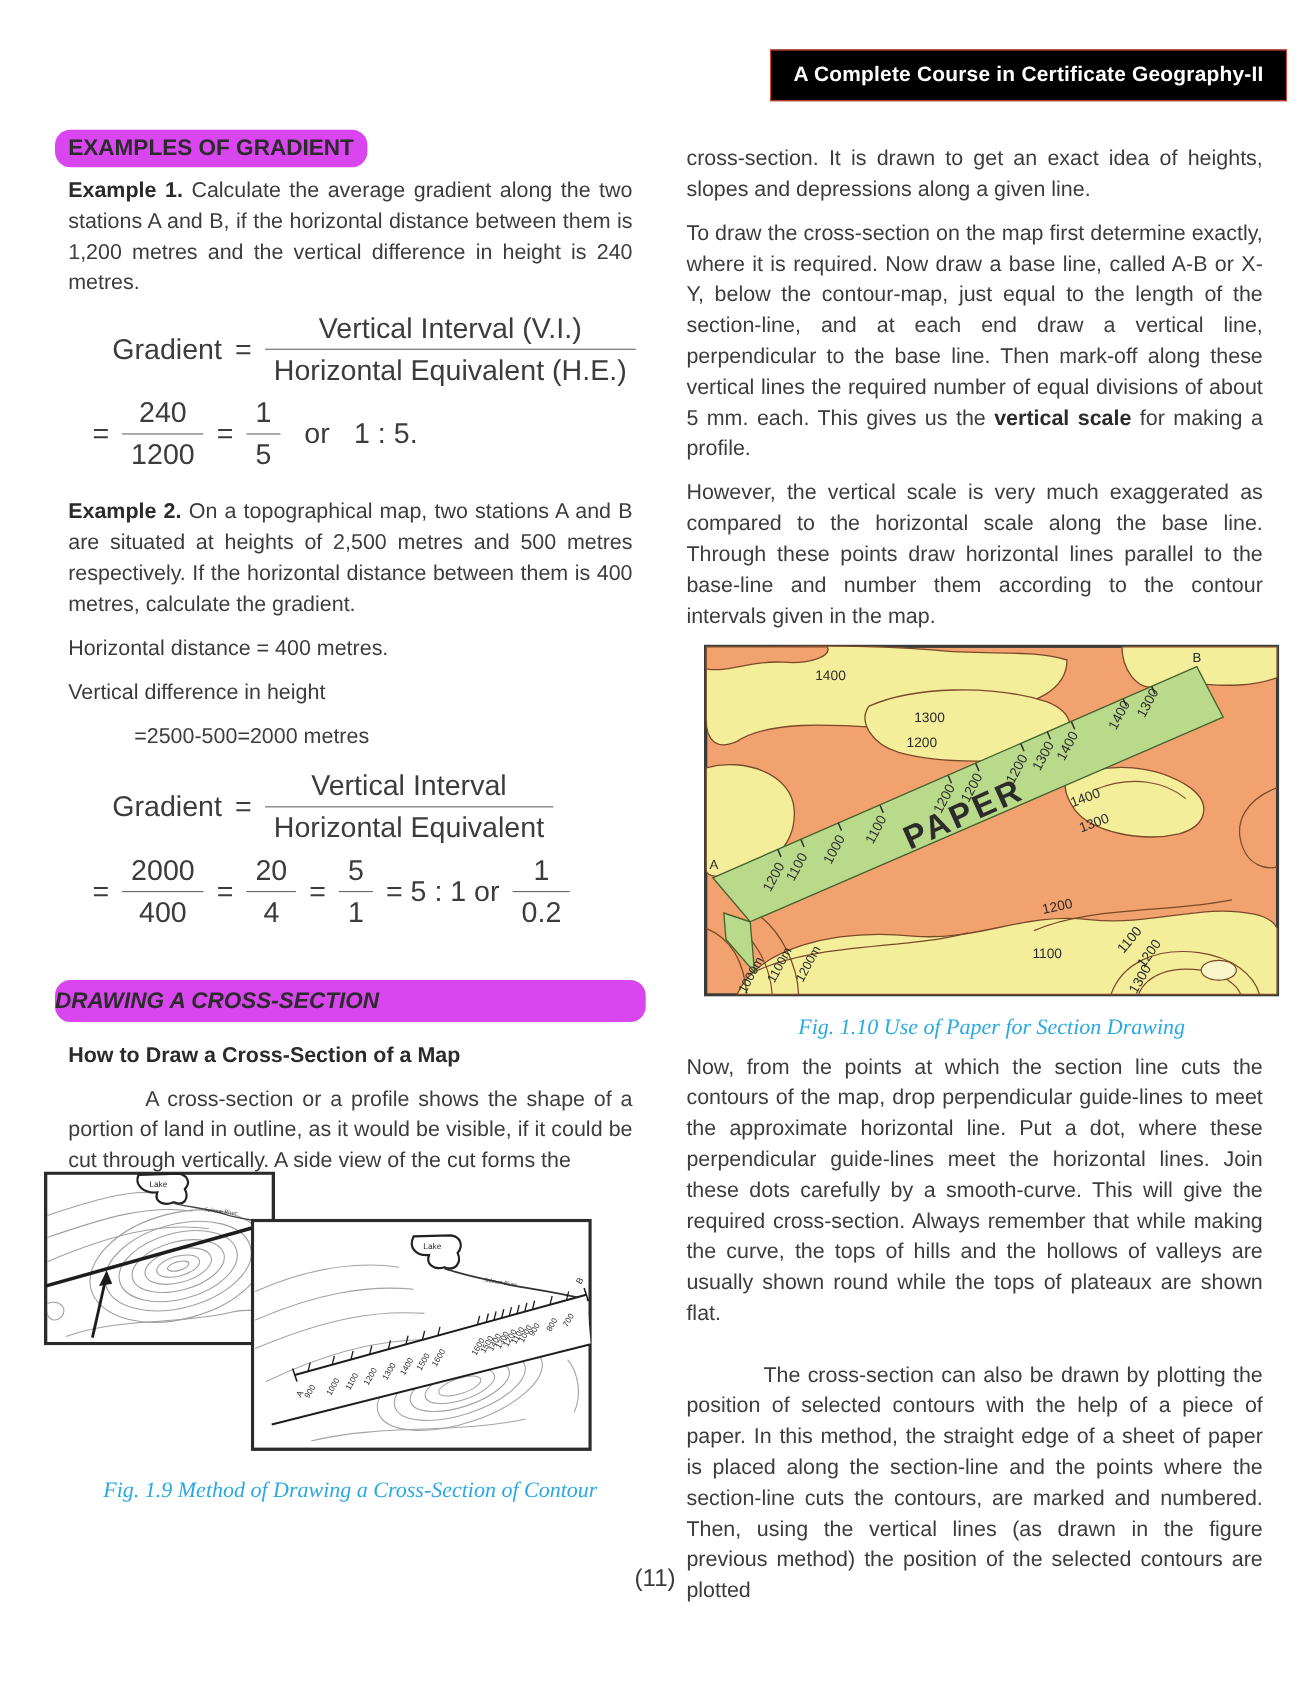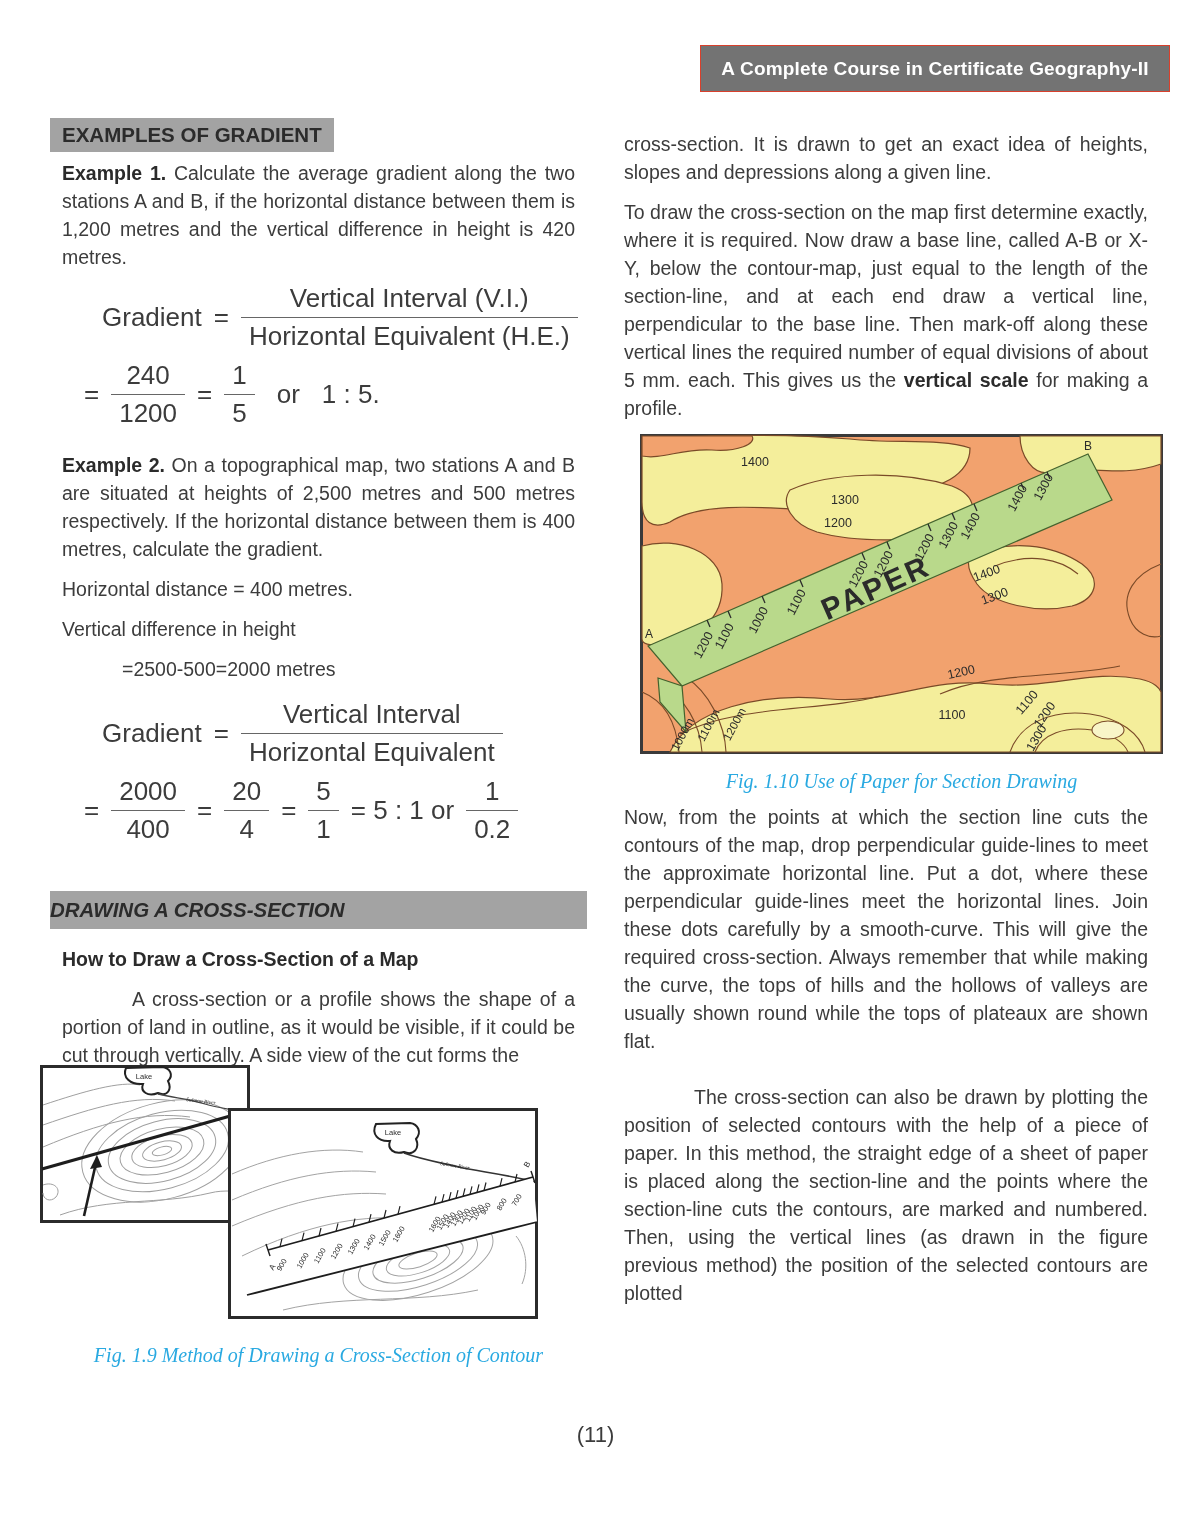--- a/index.html
+++ b/index.html
@@ -1,27 +1,27 @@
 <!DOCTYPE html>
 <html><head>
 <meta charset="utf-8">
 <style>
   html,body{margin:0;padding:0;background:#fff;}
   .page{position:relative;width:1191px;height:1531px;background:#ffffff;overflow:hidden;
         font-family:"Liberation Sans",sans-serif;color:#3c3c3c;}
   
-  .banner{position:absolute;left:700px;top:45px;width:468px;height:45px;background:#737373;
+  .banner{position:absolute;left:700px;top:45px;width:468px;height:45px;background:#000000;
           border:1px solid #d8402c;display:flex;align-items:center;justify-content:center;
           color:#fff;font-weight:bold;font-size:19px;letter-spacing:.2px;}
   
   .col-left{position:absolute;left:50px;top:118px;width:537px;}
   .col-right{position:absolute;left:612px;top:118px;width:548px;}
   p,.para{margin:12px;font-size:19.5px;line-height:28px;text-align:justify;}
-  .sec-head{display:inline-block;background:#a3a3a3;color:#2b2b2b;font-weight:bold;
-            font-size:20.5px;padding:5px 12px 5px 12px;}
+  .sec-head{display:inline-block;background:#d946ef;color:#2b2b2b;font-weight:bold;
+            font-size:20.5px;padding:5px 12px 5px 12px;border-radius:14px;}
   .sec-head.full{display:block;padding:7px 0;font-style:italic;}
   b{color:#2b2b2b;}
   .indent{text-indent:70px;}
   
   .formula{font-size:26px;color:#3c3c3c;}
   .frow{display:flex;align-items:center;gap:12px;}
   .frac{display:inline-flex;flex-direction:column;text-align:center;}
   .frac .num{padding:0 8px 3px 8px;}
   .frac .den{border-top:1.6px solid #666;padding:3px 8px 0 8px;}
   .sp{margin-left:10px;}
@@ -45,21 +45,21 @@
 
 <div class="page">
 
   <div class="banner">
     <span>A Complete Course in Certificate Geography-II</span>
   </div>
 
   <div class="col-left">
     <div class="sec-head">EXAMPLES OF GRADIENT</div>
 
-    <p style="margin-top:7px"><b>Example 1.</b><span> Calculate the average gradient along the two stations A and B, if the horizontal distance between them is 1,200 metres and the vertical difference in height is 420 metres.</span></p>
+    <p style="margin-top:7px"><b>Example 1.</b><span> Calculate the average gradient along the two stations A and B, if the horizontal distance between them is 1,200 metres and the vertical difference in height is 240 metres.</span></p>
 
     <div class="formula" style="margin:12px 0 0 0">
       <div class="frow" style="margin-left:52px">
         <span>Gradient</span>
         <span>=</span>
         <span class="frac">
           <span class="num">Vertical Interval (V.I.)</span>
           <span class="den">Horizontal Equivalent (H.E.)</span>
         </span>
       </div>
@@ -120,20 +120,21 @@
     <div class="sec-head full" style="margin-top:46px">DRAWING A CROSS-SECTION</div>
 
     <p style="margin-top:16px;font-weight:bold;color:#2b2b2b">How to Draw a Cross-Section of a Map</p>
 
     <p class="indent" style="margin-top:4px">A cross-section or a profile shows the shape of a portion of land in outline, as it would be visible, if it could be cut through vertically. A side view of the cut forms the</p>
   </div>
 
   <div class="col-right">
     <p>cross-section. It is drawn to get an exact idea of heights, slopes and depressions along a given line.</p>
     <p><span>To draw the cross-section on the map first determine exactly, where it is required. Now draw a base line, called A-B or X-Y, below the contour-map, just equal to the length of the section-line, and at each end draw a vertical line, perpendicular to the base line. Then mark-off along these vertical lines the required number of equal divisions of about 5 mm. each. This gives us the </span><b>vertical scale</b><span> for making a profile.</span></p>
+    <p>However, the vertical scale is very much exaggerated as compared to the horizontal scale along the base line. Through these points draw horizontal lines parallel to the base-line and number them according to the contour intervals given in the map.</p>
 
     <div class="fig10-wrap">
       <svg width="523" height="320" viewBox="0 0 523 320">
 
         <rect x="1.5" y="1.5" width="520" height="317" fill="#f2a26e" stroke="#3a3a3a" stroke-width="3"></rect>
         <g>
 
           <path d="M2,6 C60,0 150,0 210,5 C255,10 300,4 330,14 C330,40 300,58 260,56 C220,54 210,78 170,76 C120,73 60,68 30,88 C12,96 2,88 2,68 Z" fill="#f4ee9b" stroke="#7a4a28" stroke-width="1.2"></path>
           <path d="M2,2 L112,2 C117,10 97,18 72,16 C42,14 22,26 2,22 Z" fill="#f2a26e" stroke="#7a4a28" stroke-width="1.2"></path>
           <path d="M380,2 L521,2 L521,30 C480,45 440,30 412,38 C392,43 380,20 380,2 Z" fill="#f4ee9b" stroke="#7a4a28" stroke-width="1.2"></path>

